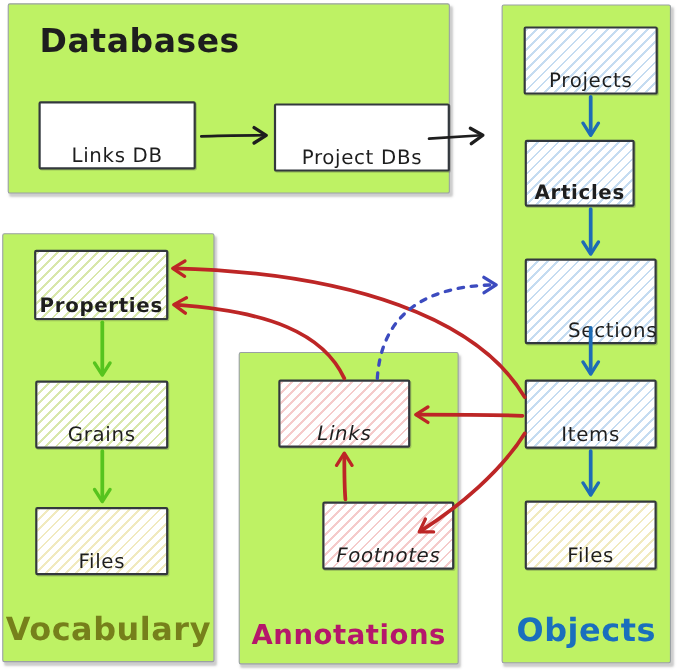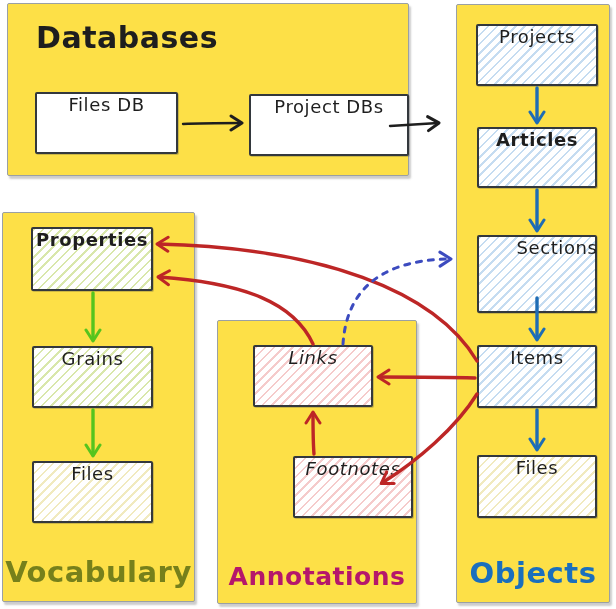--- a/index.html
+++ b/index.html
@@ -4,21 +4,21 @@
 <style>
   html,body{margin:0;padding:0;background:#ffffff;}
   #diagram{
     position:relative;
     font-family:"DejaVu Sans","Liberation Sans",sans-serif;
     background:#ffffff;
     overflow:hidden;
   }
   .container{
     position:absolute;
-    background:#fde047;
+    background:#bef264;
     border:1.6px solid #9aa0a4;
     border-radius:2px;
     box-shadow:2px 3px 2px rgba(110,110,110,0.35);
     box-sizing:border-box;
   }
   .container-title{
     position:absolute;
     font-weight:700;
     letter-spacing:0.5px;
     white-space:nowrap;
@@ -33,21 +33,21 @@
     top:16px;
     left:28px;
   }
   .node{
     position:absolute;
     background-color:#ffffff;
     border:2px solid #33383d;
     border-radius:2px;
     box-sizing:border-box;
     display:flex;
-    align-items:flex-start;
+    align-items:flex-end;
     justify-content:center;
     box-shadow:1px 1px 0 rgba(60,60,60,0.25);
   }
   .node .node-label{
     font-size:18px;
     color:#1e1e1e;
     letter-spacing:0.6px;
     white-space:nowrap;
   }
   .node.bold .node-label{ font-weight:700; }
@@ -82,29 +82,29 @@
     <div class="container" style="left: 2px; top: 212px; width: 193px; height: 390px;">
       <div class="container-title bottom" style="color: rgb(118, 128, 27); font-size: 29px;">Vocabulary</div>
     </div>
     <div class="container" style="left: 217px; top: 320px; width: 200px; height: 284px;">
       <div class="container-title bottom" style="color: rgb(181, 23, 107); font-size: 25px;">Annotations</div>
     </div>
     <div class="container" style="left: 456px; top: 4px; width: 154px; height: 599px;">
       <div class="container-title bottom" style="color: rgb(26, 111, 189); font-size: 29px;">Objects</div>
     </div>
     <div class="node fill-white" style="left: 35px; top: 92px; width: 143px; height: 62px;">
-      <span class="node-label">Files DB</span>
+      <span class="node-label">Links DB</span>
     </div>
     <div class="node fill-white" style="left: 249px; top: 94px; width: 160px; height: 62px;">
       <span class="node-label">Project DBs</span>
     </div>
     <div class="node fill-blue" style="left: 476px; top: 24px; width: 122px; height: 62px;">
       <span class="node-label">Projects</span>
     </div>
-    <div class="node fill-blue bold" style="left: 477px; top: 127px; width: 120px; height: 61px;">
+    <div class="node fill-blue bold" style="left: 477px; top: 127px; width: 100px; height: 61px;">
       <span class="node-label">Articles</span>
     </div>
     <div class="node fill-blue" style="left: 477px; top: 235px; width: 120px; height: 78px; padding-left: 40px;">
       <span class="node-label">Sections</span>
     </div>
     <div class="node fill-blue" style="left: 477px; top: 345px; width: 120px; height: 63px;">
       <span class="node-label">Items</span>
     </div>
     <div class="node fill-yellow" style="left: 477px; top: 455px; width: 120px; height: 63px;">
       <span class="node-label">Files</span>

